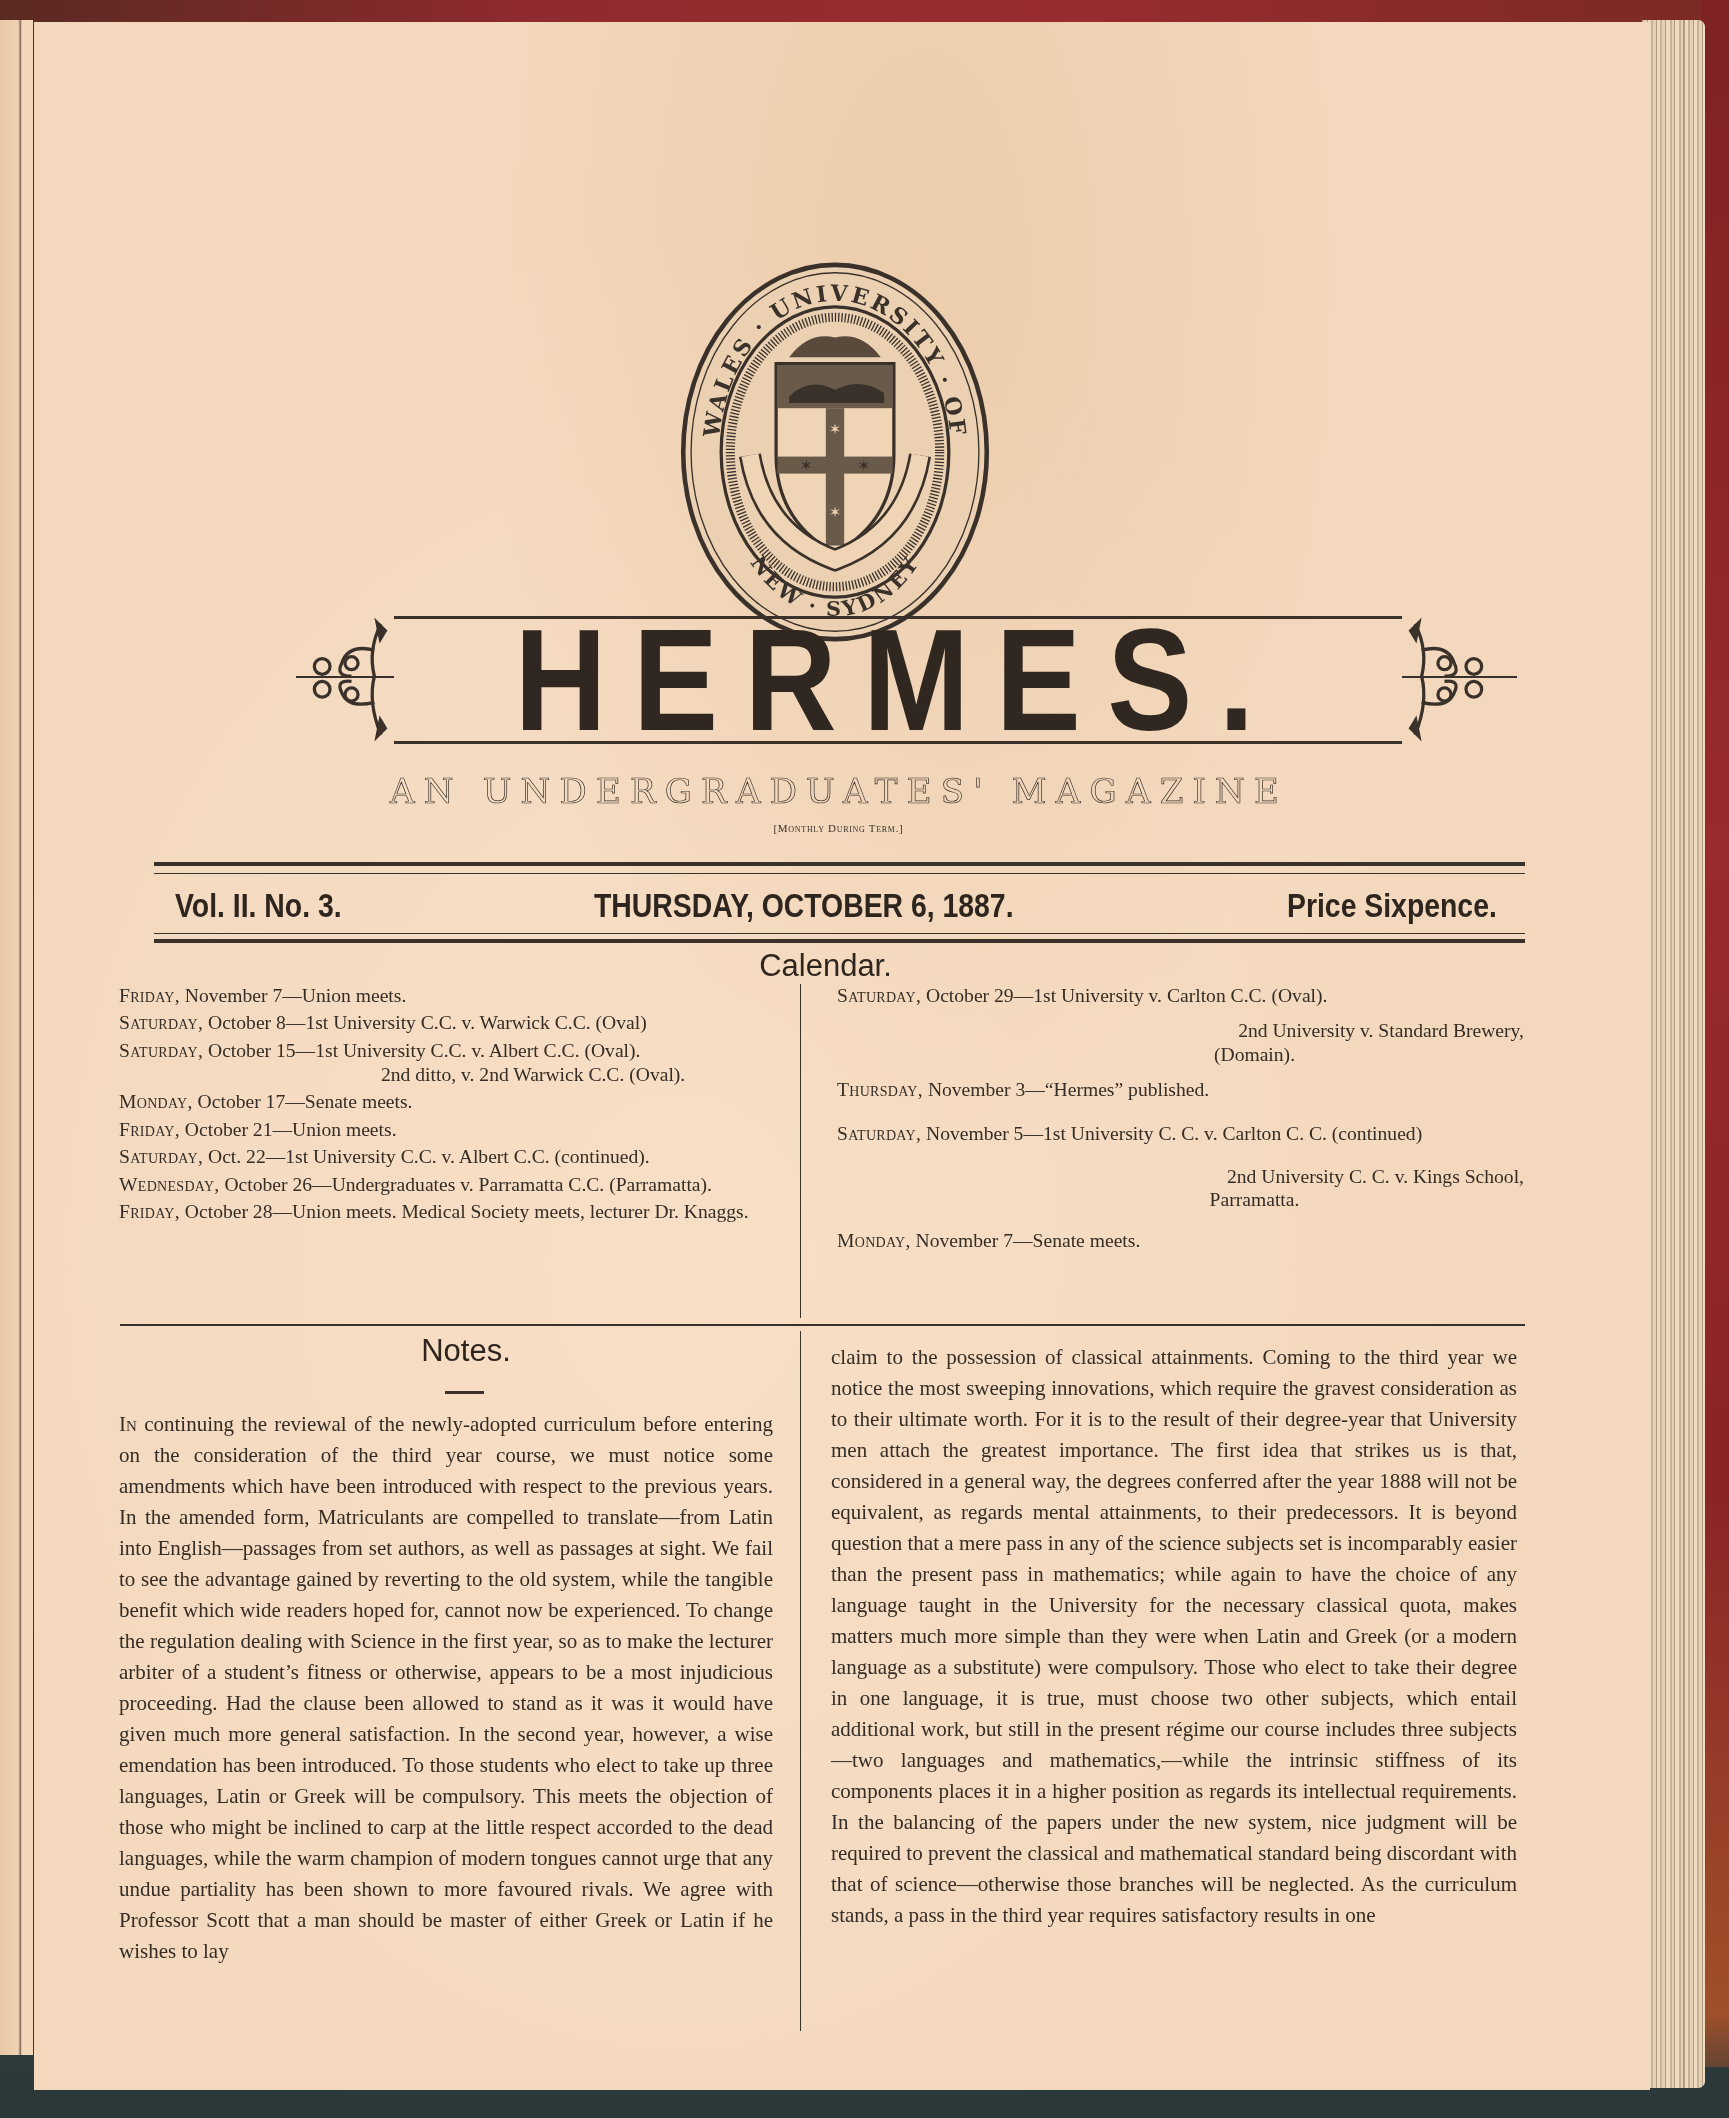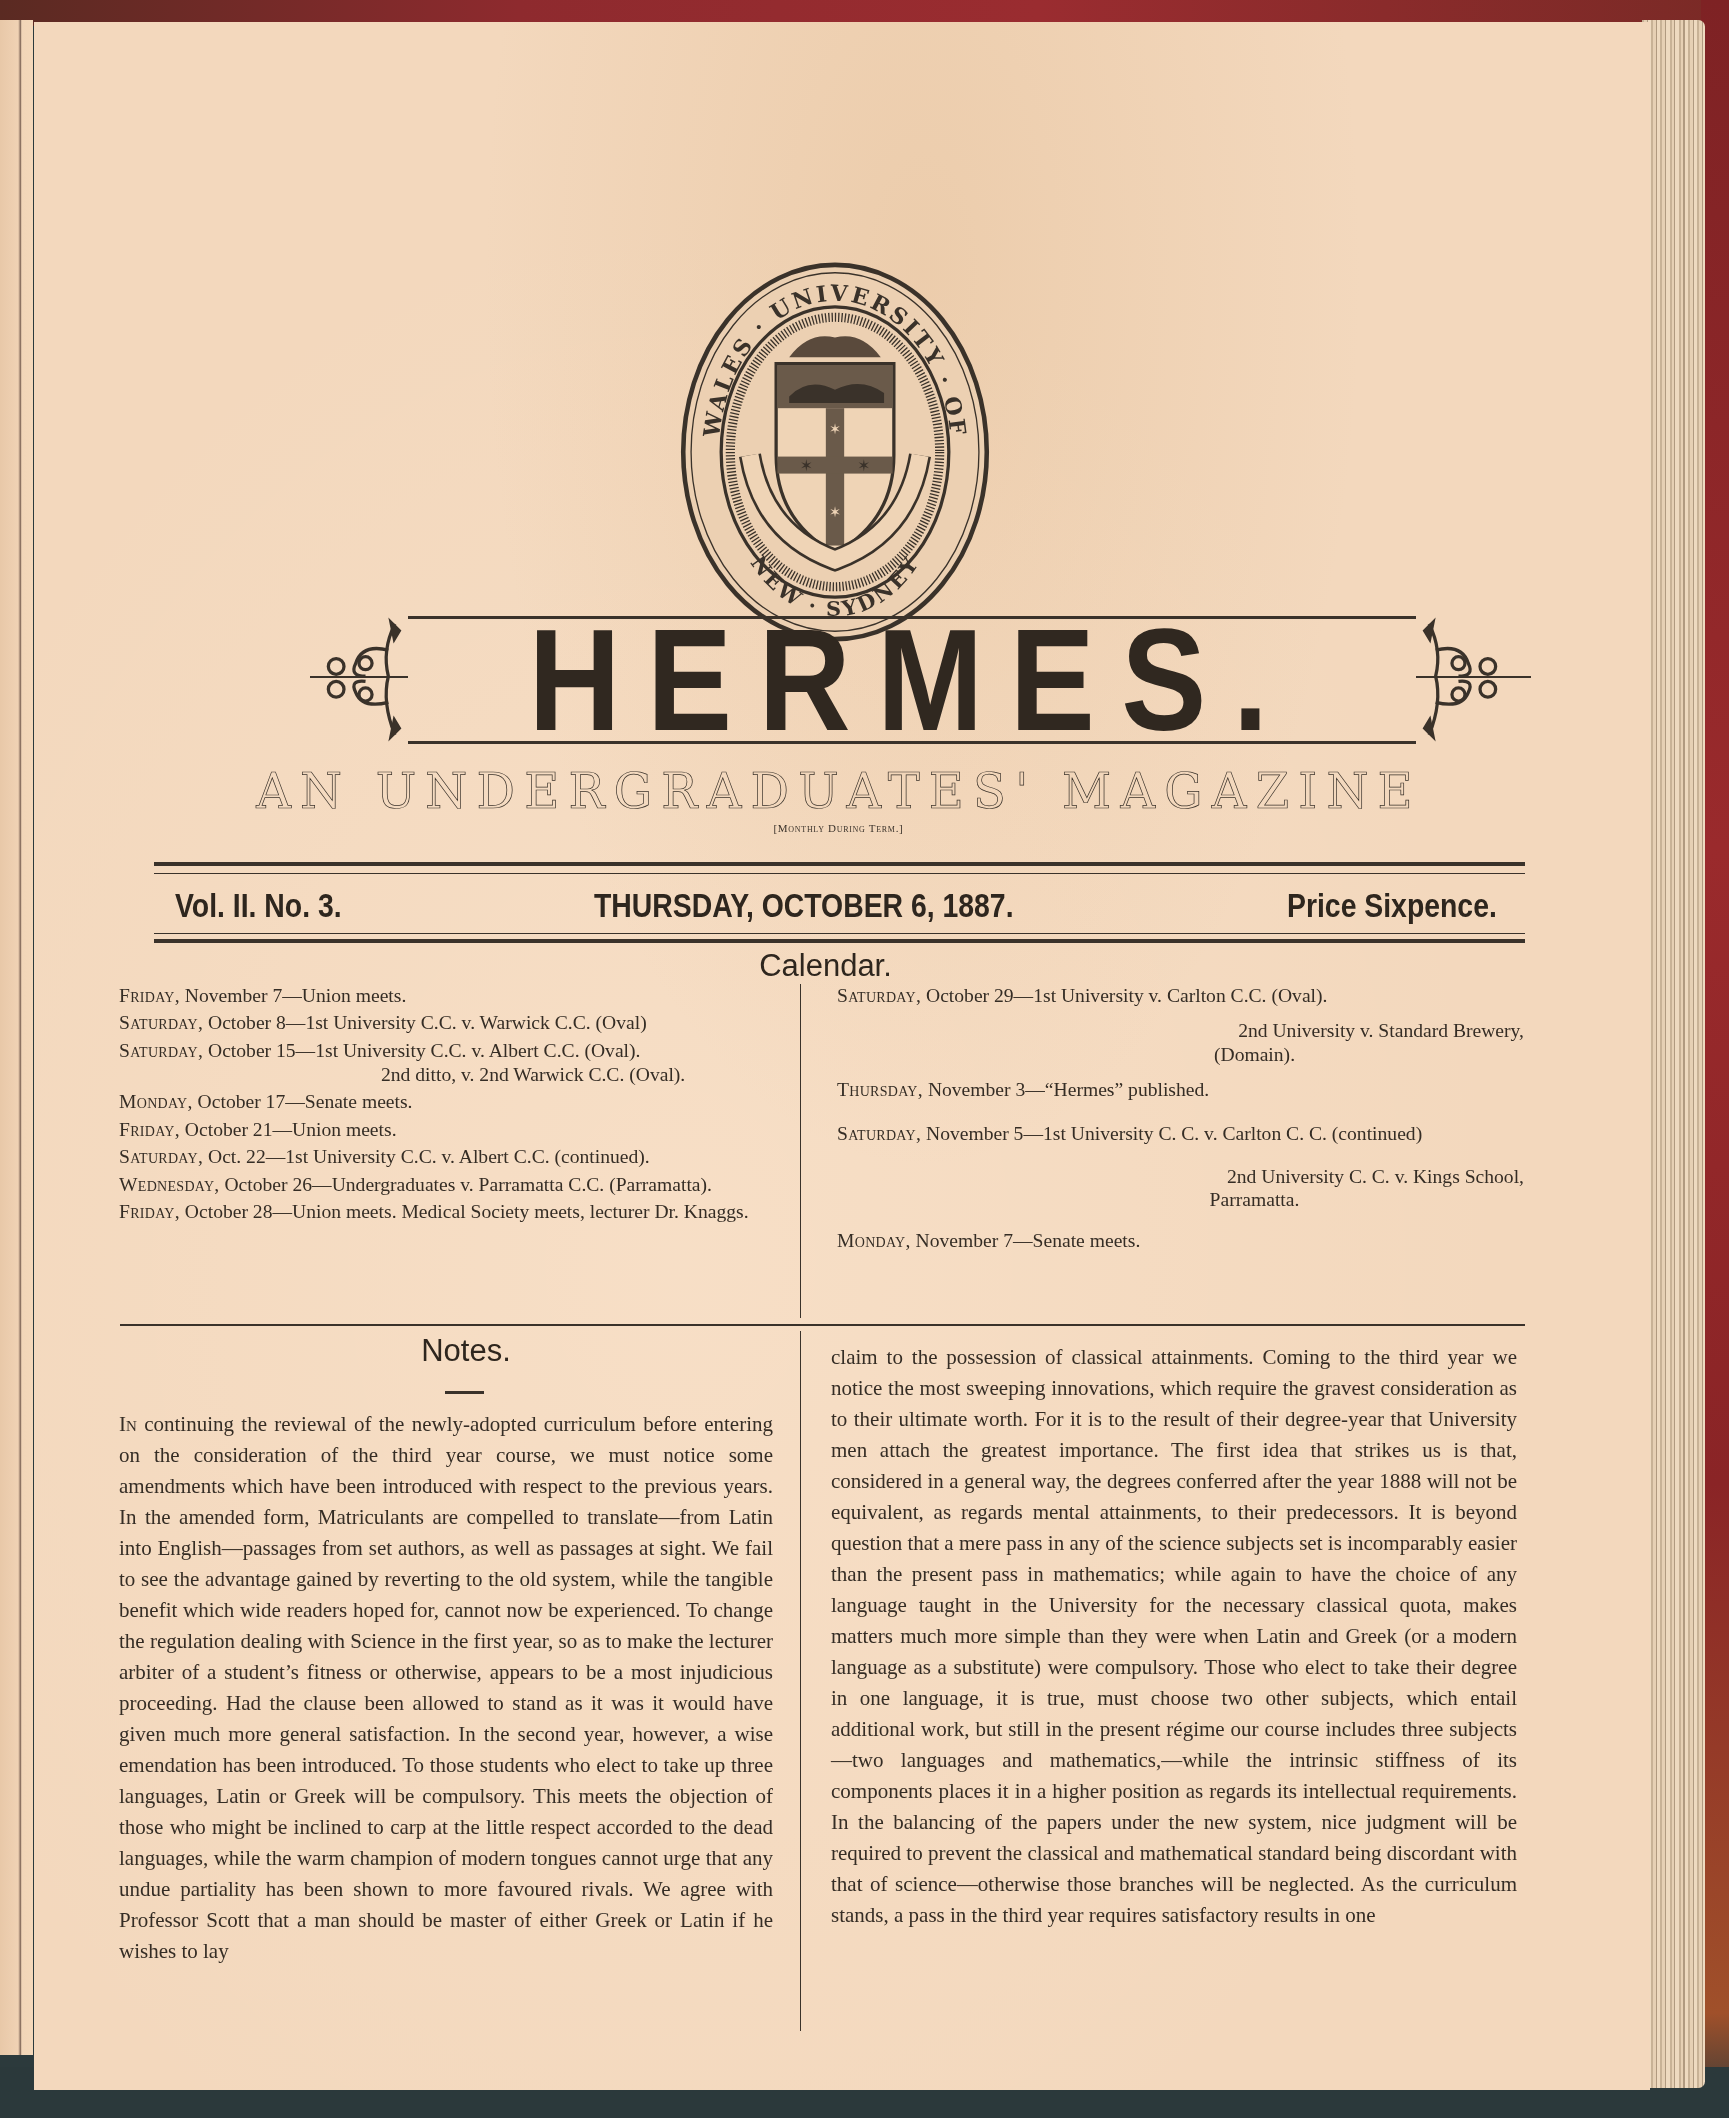--- a/index.html
+++ b/index.html
@@ -21,32 +21,32 @@
     border-radius:0 6.5px 6.5px 0; }
   .page {
     position:absolute; left:34px; top:22px; width:1616px; height:2068px;
     background:#f3d8bd;
     background-image:radial-gradient(ellipse at 55% 12%, rgba(215,170,120,0.25), rgba(0,0,0,0) 35%),
                      radial-gradient(ellipse at 40% 60%, rgba(255,235,215,0.35), rgba(0,0,0,0) 60%);
   }
   
   .seal { position:absolute; left:644px; top:237px; width:314px; height:386px; }
   
-  .masthead { position:absolute; left:276px; top:589px; width:1220px; height:137px; }
+  .masthead { position:absolute; left:262px; top:589px; width:1220px; height:137px; }
   .mast-rule { position:absolute; height:2.6px; background:#3a322a; }
   .mast-title {
     position:absolute; left:150px; top:3.9px; width:903px; text-align:center;
     font-family:"Liberation Sans","DejaVu Sans",sans-serif; font-weight:bold;
     font-size:145px; line-height:131px; letter-spacing:30px; color:#302820;
     transform:scaleX(0.88); transform-origin:center;
   }
   .ornament { position:absolute; top:0; width:98px; height:137px; }
   .subtitle {
     position:absolute; left:118px; top:746px; width:1374px; text-align:center;
-    font-family:"DejaVu Serif","Liberation Serif",serif; font-size:48px;
+    font-family:"DejaVu Serif","Liberation Serif",serif; font-size:34px;
     letter-spacing:9.2px; color:#3a322a; line-height:47px;
     -webkit-text-stroke:0.7px #3a322a; color:transparent;
   }
   .frequency { position:absolute; left:654px; top:800px; width:301px; text-align:center;
     font-size:11px; color:#3a322a; font-variant:small-caps; letter-spacing:0.7px; }
   .rule { position:absolute; left:120px; width:1371px; background:#3a322a; }
   .issue-row { position:absolute; left:141px; top:865px; width:1335px; height:33px;
     font-family:"Liberation Sans","DejaVu Sans",sans-serif; font-weight:bold; font-size:33px; color:#2e261e; }
   .issue-row span { position:absolute; top:0; transform:scaleX(0.86); transform-origin:left; white-space:nowrap; }
   .section-head { position:absolute; font-family:"Liberation Sans","DejaVu Sans",sans-serif;

